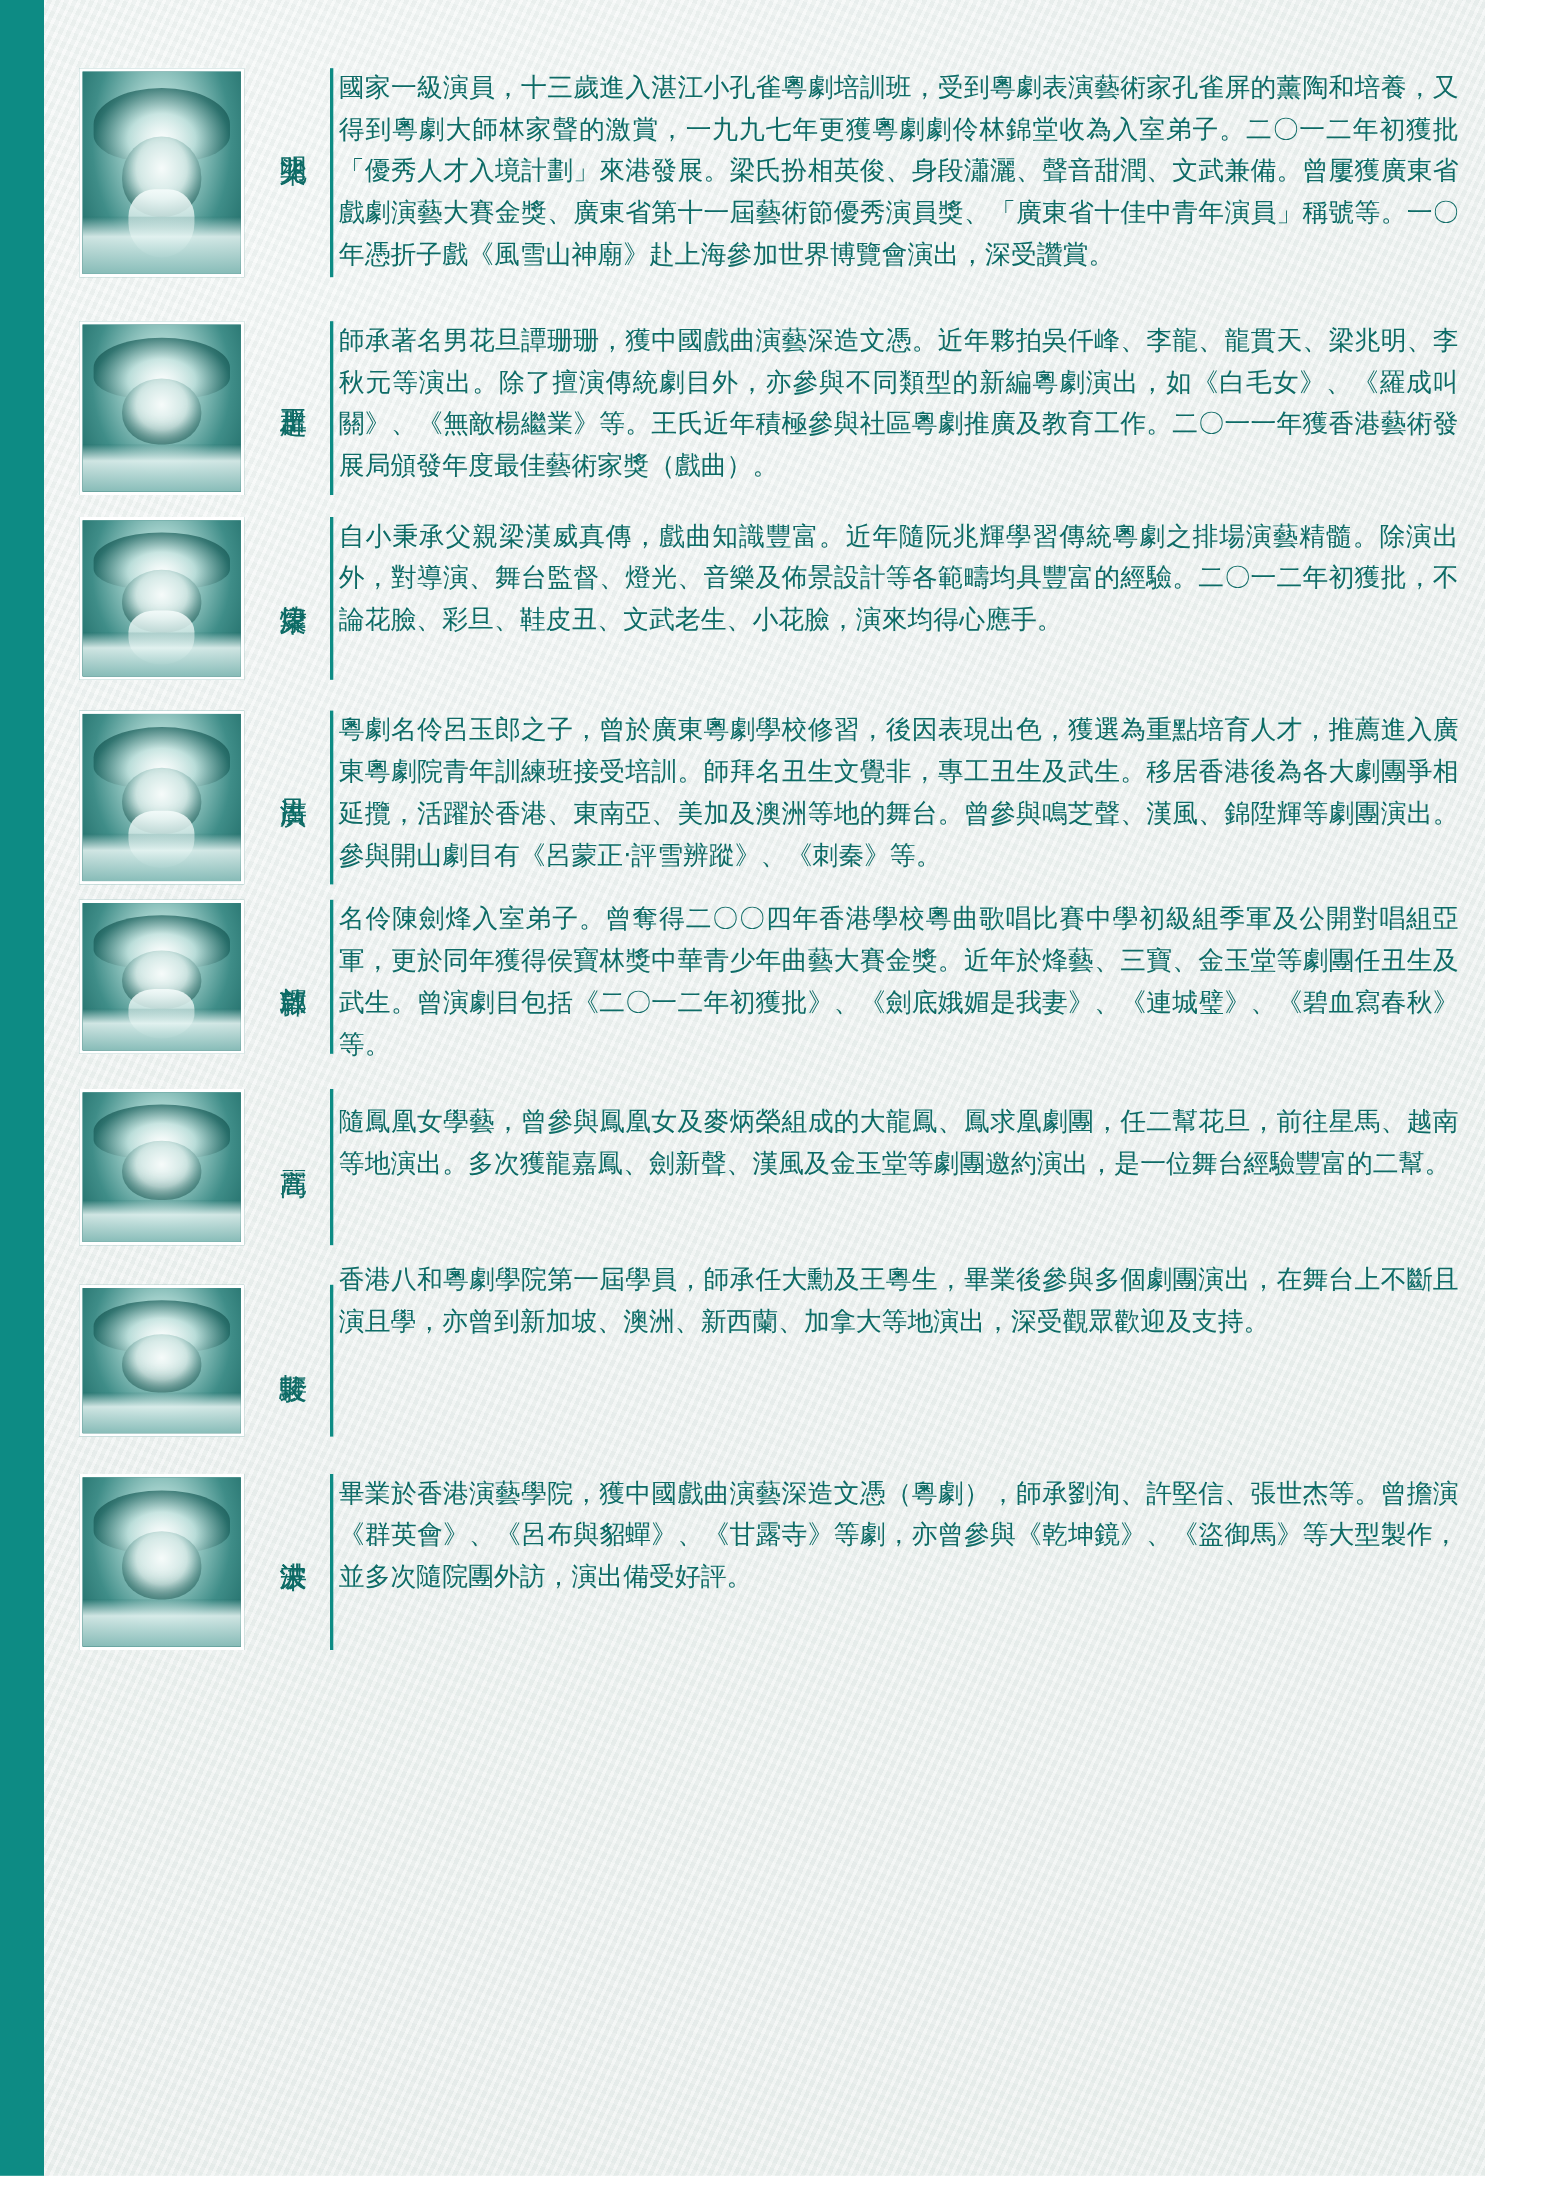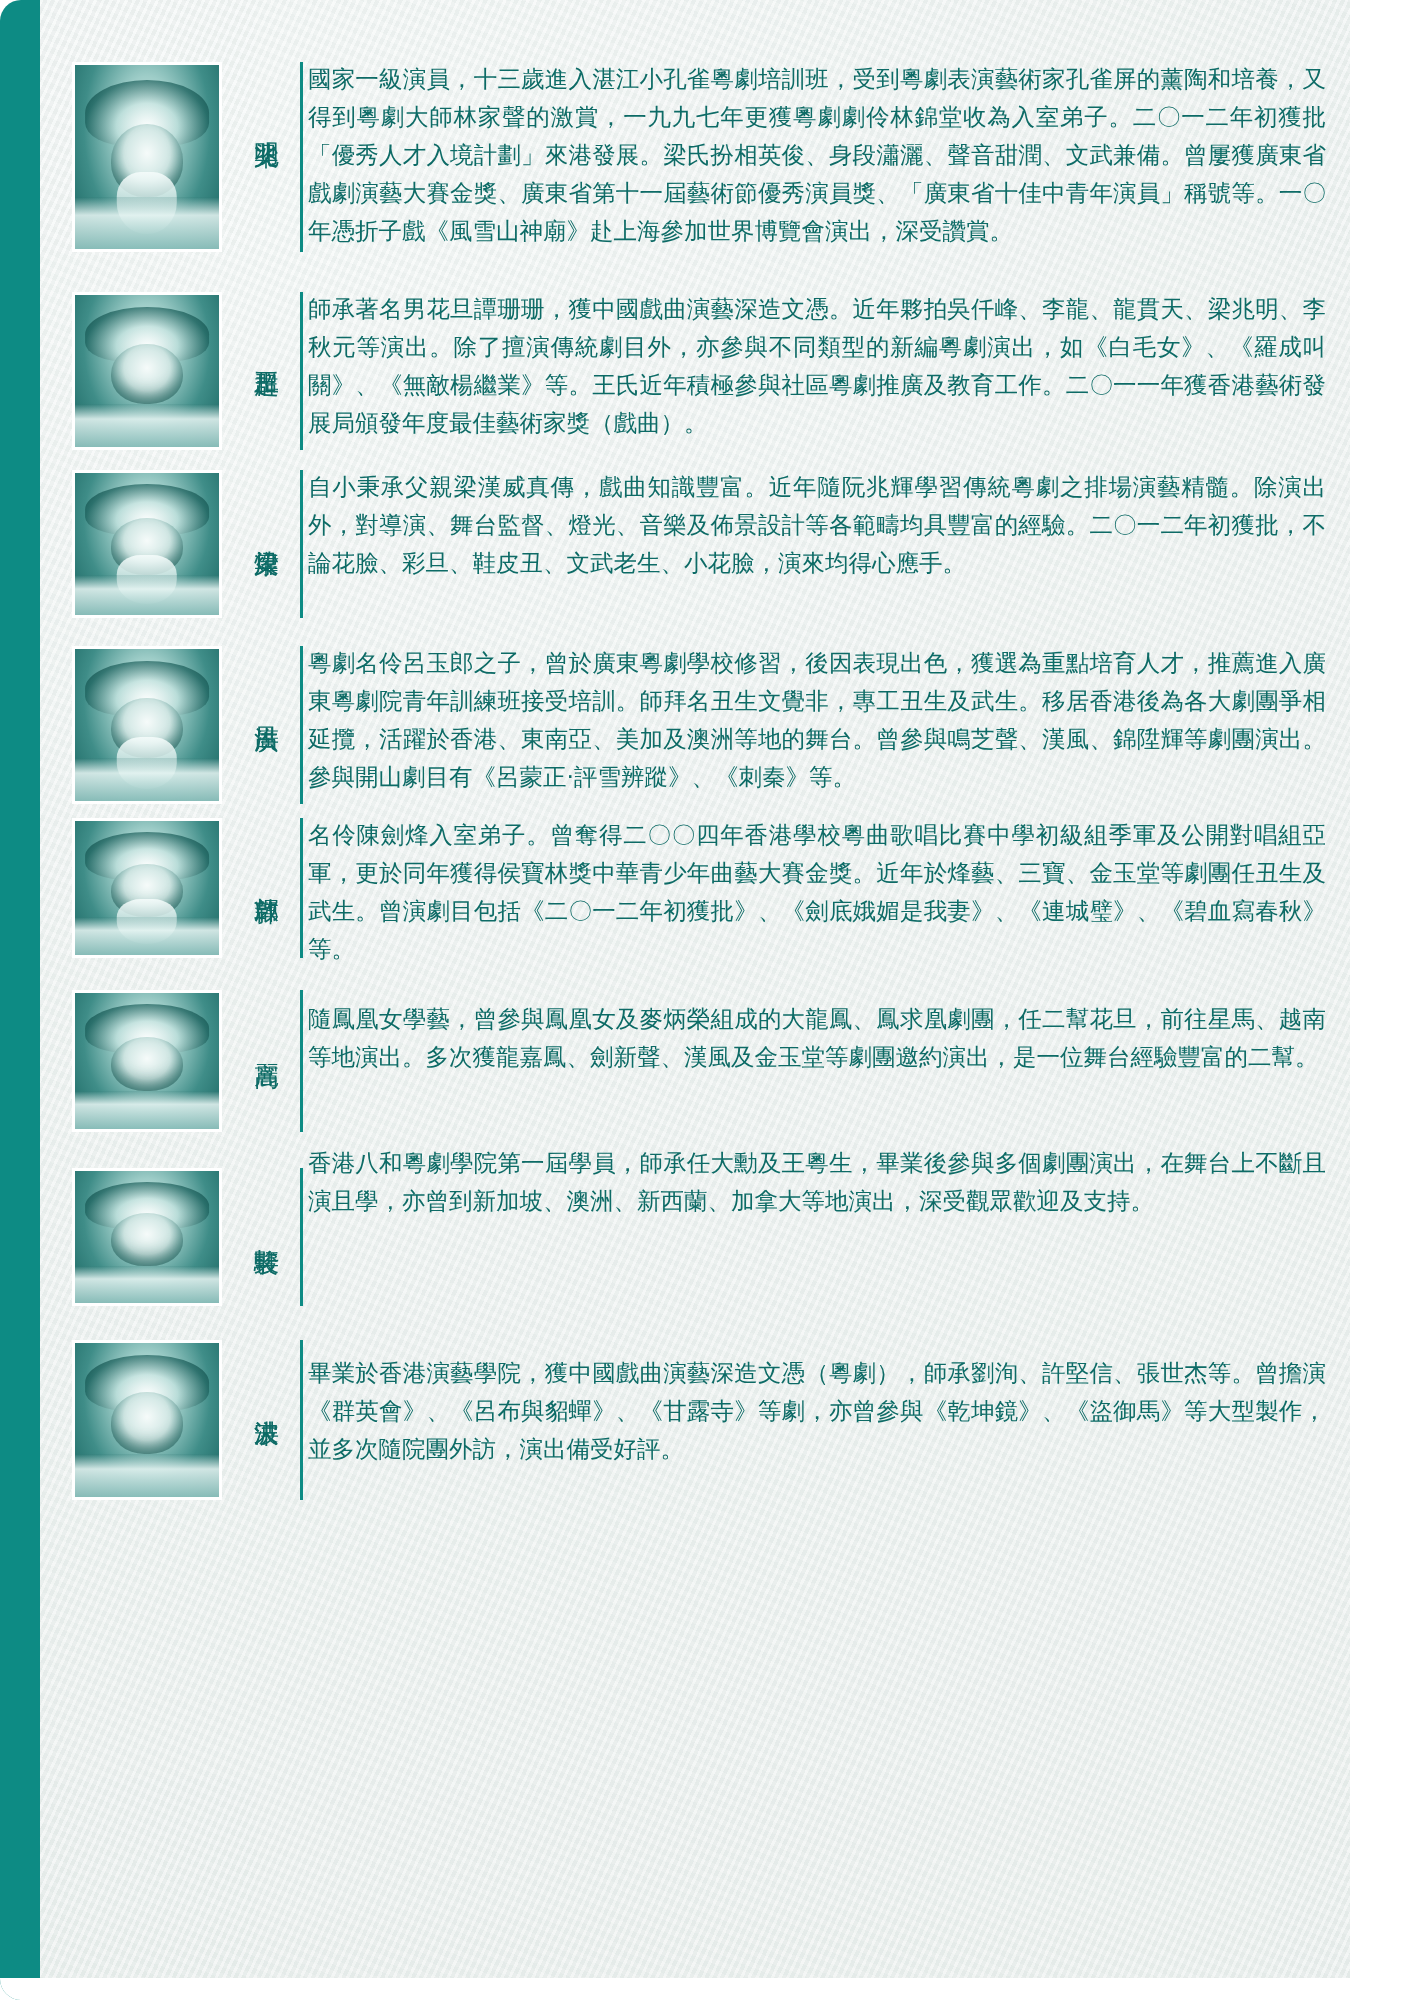--- a/index.html
+++ b/index.html
@@ -12,21 +12,20 @@
     background: #ffffff;
     font-family: "DejaVu Sans", "Liberation Sans", sans-serif;
     overflow: hidden;
   }
   .page {
     position: relative;
     width: 1414px;
     height: 2000px;
     background: #ffffff;
     overflow: hidden;
-    border-radius: 21px;
   }
   
   .spine {
     position: absolute;
     left: 0;
     top: 0;
     width: 40px;
     height: 2000px;
     background: #0d8b84;
   }
@@ -263,17 +262,17 @@
       <div class="bio" style="top:1144px;">香港八和粵劇學院第一屆學員，師承任大勳及王粵生，畢業後參與多個劇團演出，在舞台上不斷且演且學，亦曾到新加坡、澳洲、新西蘭、加拿大等地演出，深受觀眾歡迎及支持。</div>
     </div>
 
     <div class="entry">
       <div class="portrait" style="top:1340px; height:160px;">
         <div class="portrait-inner"></div>
           <div class="robe"></div>
       </div>
       <div class="name" style="top:1340px; height:120px;">宋洪波</div>
       <div class="rule" style="top:1340px; height:160px;"></div>
-      <div class="bio" style="top:1338px;margin-top:16px;">畢業於香港演藝學院，獲中國戲曲演藝深造文憑（粵劇），師承劉洵、許堅信、張世杰等。曾擔演《群英會》、《呂布與貂蟬》、《甘露寺》等劇，亦曾參與《乾坤鏡》、《盜御馬》等大型製作，並多次隨院團外訪，演出備受好評。</div>
+      <div class="bio" style="top:1338px;">畢業於香港演藝學院，獲中國戲曲演藝深造文憑（粵劇），師承劉洵、許堅信、張世杰等。曾擔演《群英會》、《呂布與貂蟬》、《甘露寺》等劇，亦曾參與《乾坤鏡》、《盜御馬》等大型製作，並多次隨院團外訪，演出備受好評。</div>
     </div>
 
   </div>
 </div>
 
 </body></html>

